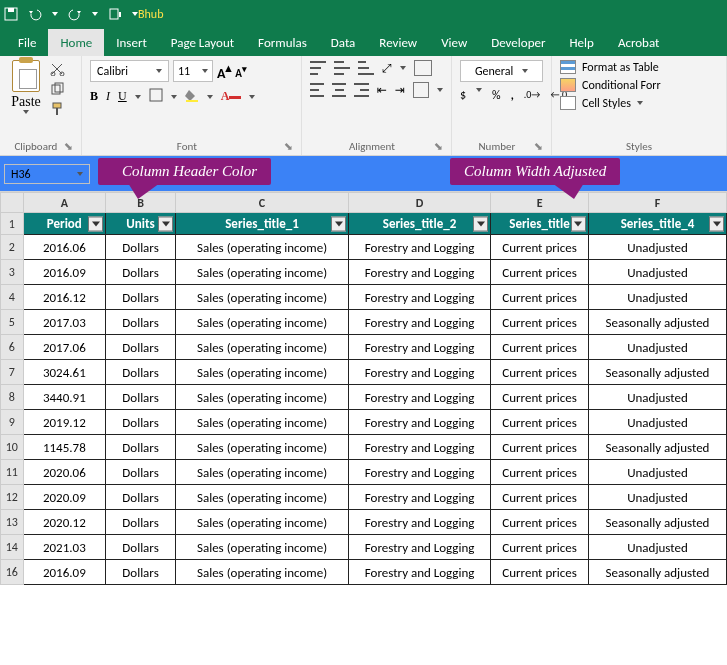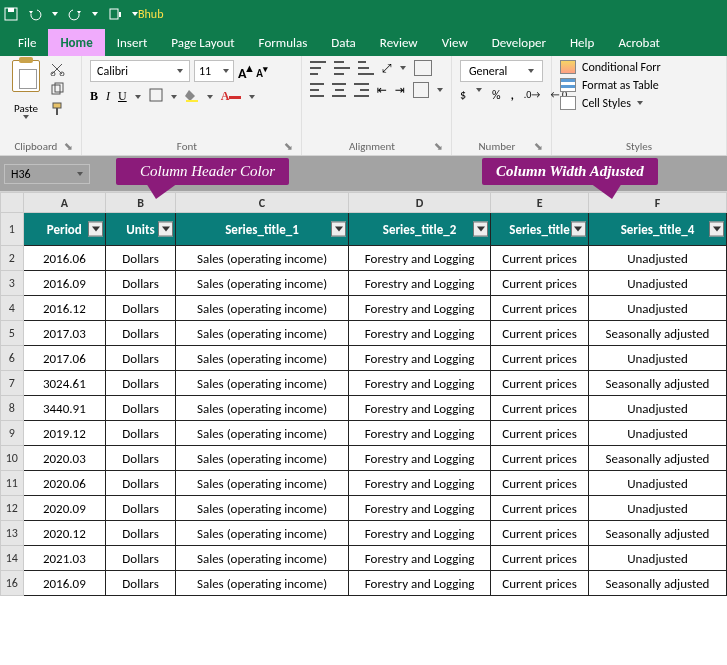--- a/index.html
+++ b/index.html
@@ -9,80 +9,80 @@
 .title-bar { background: #0f7b4c; height: 28px; display: flex; align-items: center; color: #fff; padding: 0 4px; }
 .qat { display: flex; align-items: center; gap: 10px; }
 .qat .ico { width: 14px; height: 14px; display: flex; align-items: center; justify-content: center; cursor: pointer; }
 .title-center { flex: 1; display: flex; justify-content: center; }
 .title-box { border: 2px solid #d61fa0; color: #fff; padding: 2px 10px; font-size: 13px; border-radius: 2px; }
 .title-right { color: #fde047; font-size: 12px; padding-right: 4px; }
 
 
 .tabs { background: #0f7b4c; height: 28px; display: flex; align-items: flex-end; padding-left: 6px; }
 .tab { color: #fff; padding: 6px 12px; font-size: 13px; cursor: pointer; }
-.tab.active { background: #f0abfc; color: #0f7b4c; font-weight: 700; }
+.tab.active { background: #e5e5e5; color: #0f7b4c; font-weight: 400; }
 
 
 .ribbon { background: #f3f3f3; border-bottom: 1px solid #d4d4d4; display: flex; height: 100px; }
 .group { border-right: 1px solid #e0e0e0; padding: 4px 8px 2px 8px; display: flex; flex-direction: column; justify-content: space-between; }
 .group-label { font-size: 11px; color: #666; text-align: center; margin-top: 2px; }
 .group-label .launcher { float: right; color: #888; cursor: pointer; }
 .clipboard { width: 82px; }
 .clip-row { display: flex; }
 .paste-btn { display: flex; flex-direction: column; align-items: center; width: 36px; cursor: pointer; }
 .paste-ico { width: 28px; height: 32px; background: linear-gradient(#fff,#fff); border: 1px solid #b08838; border-radius: 2px; position: relative; }
 .paste-ico::before { content:""; position:absolute; top:-4px; left:6px; width:14px; height:6px; background:#c9a24a; border-radius:2px; }
 .paste-ico::after { content:""; position:absolute; top:8px; left:6px; width:16px; height:18px; background:#fff; border:1px solid #999; }
-.paste-lbl { font-size: 11px; margin-top: 10px; }
+.paste-lbl { font-size: 14px; margin-top: 2px; font-family: Liberation Serif, serif; }
 .clip-side { display: flex; flex-direction: column; gap: 4px; margin-left: 6px; margin-top:2px;}
 .mini-ico { width: 18px; height: 16px; cursor: pointer; }
 
 .font { width: 220px; }
 .font-row1 { display: flex; gap: 4px; align-items: center; }
-.font-name { border: 1px solid #c0c0c0; background: #fff; height: 22px; width: 100px; display: flex; align-items: center; padding: 0 6px; justify-content: space-between; font-size: 12px; }
+.font-name { border: 1px solid #c0c0c0; background: #fff; height: 22px; width: 79px; display: flex; align-items: center; padding: 0 6px; justify-content: space-between; font-size: 12px; }
 .font-size { border: 1px solid #c0c0c0; background: #fff; height: 22px; width: 40px; display: flex; align-items: center; padding: 0 4px; justify-content: space-between; font-size: 12px; }
 .aa { font-weight: bold; cursor: pointer; }
 .font-row2 { display: flex; gap: 8px; align-items: center; margin-top: 6px; }
 .btn-txt { cursor: pointer; font-family: "Times New Roman", serif; }
 
 .align { width: 150px; }
 .align .row { display:flex; gap:8px; align-items:center; }
 .align-ico { width:16px; height:14px; cursor:pointer; display:flex; flex-direction:column; justify-content:space-between; }
 .align-ico span { display:block; height:2px; background:#555; }
 .wrap-ico { width:18px; height:16px; border:1px solid #777; position:relative; cursor:pointer; }
 
 .number { width: 100px; }
-.num-sel { border:1px solid #c0c0c0; background:#fff; height:22px; display:flex; align-items:center; justify-content:space-between; padding:0 8px; }
+.num-sel { border:1px solid #c0c0c0; background:#fff; height:22px; display:flex; align-items:center; justify-content:space-between; padding:0 14px; }
 .num-row { display:flex; gap:10px; margin-top:6px; }
 
 .styles { flex:1; }
 .style-row { display:flex; flex-direction:column; gap:4px; font-size:12px; }
 .style-item { display:flex; align-items:center; gap:6px; cursor:pointer; }
 .style-swatch { width:16px; height:14px; border:1px solid #888; }
 
 
-.fx-bar { display:flex; align-items:center; height:24px; border-bottom:1px solid #d4d4d4; background:#a3a3a3; }
+.fx-bar { display:flex; align-items:center; height:24px; border-bottom:1px solid #d4d4d4; background:#3b82f6; }
 .name-box { width:86px; border:1px solid #c0c0c0; margin:2px 4px; height:20px; display:flex; align-items:center; padding:0 6px; justify-content:space-between; font-size:12px; }
 .fx-area { flex:1; position:relative; height:24px; }
 
 
 .callout { position:absolute; top:-4px; background:#8b1b7a; color:#fff; font-family: "Comic Sans MS", cursive; font-style:italic; padding:5px 14px; font-size:15px; border-radius:2px; white-space:nowrap; }
-.callout.c1 { left: 22px; padding-left: 24px; }
-.callout.c2 { left: 388px; font-weight: bold; }
+.callout.c1 { left: 4px; padding-left: 24px; }
+.callout.c2 { left: 356px; }
 .callout .tail { position:absolute; bottom:-14px; width:0; height:0; border-left:10px solid transparent; border-right:22px solid transparent; border-top:16px solid #8b1b7a; }
 .callout.c1 .tail { left: 30px; }
 .callout.c2 .tail { right: 36px; border-left:22px solid transparent; border-right:10px solid transparent; }
 
 
 .grid-wrap { overflow:hidden; }
 table.sheet { border-collapse: collapse; width: 100%; table-layout: fixed; }
 .corner { width:22px; background:#e6e6e6; border:1px solid #ccc; }
 .colhdr { background:#e6e6e6; border:1px solid #ccc; text-align:center; font-size:12px; height:20px; color:#333; }
 .rowhdr { background:#e6e6e6; border:1px solid #ccc; text-align:center; font-size:12px; width:22px; color:#333; }
-.th-cell { background:#0a7d7a; color:#fff; font-weight:bold; border:1px solid #222; height:33px; position:relative; text-align:center; font-size:13px; padding:0 4px; }
+.th-cell { background:#0a7d7a; color:#fff; font-weight:bold; border:1px solid #222; height:22px; position:relative; text-align:center; font-size:13px; padding:0 4px; }
 .filter-btn { position:absolute; right:2px; top:50%; transform:translateY(-50%); width:15px; height:15px; background:#eee; border:1px solid #777; display:flex; align-items:center; justify-content:center; cursor:pointer; }
 .filter-btn::after { content:""; border-left:4px solid transparent; border-right:4px solid transparent; border-top:5px solid #333; }
 td.cell { border:1px solid #222; height:25px; padding:0 6px; font-size:13px; text-align:center; background:#fff; white-space:nowrap; overflow:hidden; }
 td.cell.left { text-align:center; }
 
 col.c-row { width:22px; } col.c-a{width:80px;} col.c-b{width:68px;} col.c-c{width:168px;} col.c-d{width:138px;} col.c-e{width:95px;} col.c-f{width:134px;}
 
 .dd { width:0;height:0;border-left:3px solid transparent;border-right:3px solid transparent;border-top:4px solid #555; display:inline-block; cursor:pointer; }
 </style>
 </head>
@@ -260,26 +260,26 @@
         <span style="cursor:pointer;font-size:10px">.0→</span>
         <span style="cursor:pointer;font-size:10px">←.0</span>
       </div>
     </div>
     <div class="group-label"><span>Number</span><span class="launcher">⬊</span></div>
   </div>
 
   <div class="group styles">
     <div class="style-row">
       <div class="style-item">
+          <span class="style-swatch" style="background:repeating-linear-gradient(#5b9bd5,#5b9bd5 3px,#fff 3px,#fff 6px)"></span>
+          <span>Format as Table</span>
+        </div>
+      <div class="style-item">
           <span class="style-swatch" style="background:linear-gradient(#f6d365,#fda085)"></span>
           <span>Conditional Forr</span>
-        </div>
-      <div class="style-item">
-          <span class="style-swatch" style="background:repeating-linear-gradient(#5b9bd5,#5b9bd5 3px,#fff 3px,#fff 6px)"></span>
-          <span>Format as Table</span>
         </div>
       <div class="style-item">
           <span class="style-swatch" style="background:#fff"></span>
           <span>Cell Styles</span>
           <span class="dd"></span>
         </div>
     </div>
     <div class="group-label"><span>Styles</span></div>
   </div>
 </div>
@@ -394,21 +394,21 @@
           <td class="rowhdr">9</td>
           <td class="cell">2019.12</td>
           <td class="cell">Dollars</td>
           <td class="cell left">Sales (operating income)</td>
           <td class="cell left">Forestry and Logging</td>
           <td class="cell left">Current prices</td>
           <td class="cell">Unadjusted</td>
         </tr>
         <tr>
           <td class="rowhdr">10</td>
-          <td class="cell">2020.03</td>
+          <td class="cell">1145.78</td>
           <td class="cell">Dollars</td>
           <td class="cell left">Sales (operating income)</td>
           <td class="cell left">Forestry and Logging</td>
           <td class="cell left">Current prices</td>
           <td class="cell">Seasonally adjusted</td>
         </tr>
         <tr>
           <td class="rowhdr">11</td>
           <td class="cell">2020.06</td>
           <td class="cell">Dollars</td>

